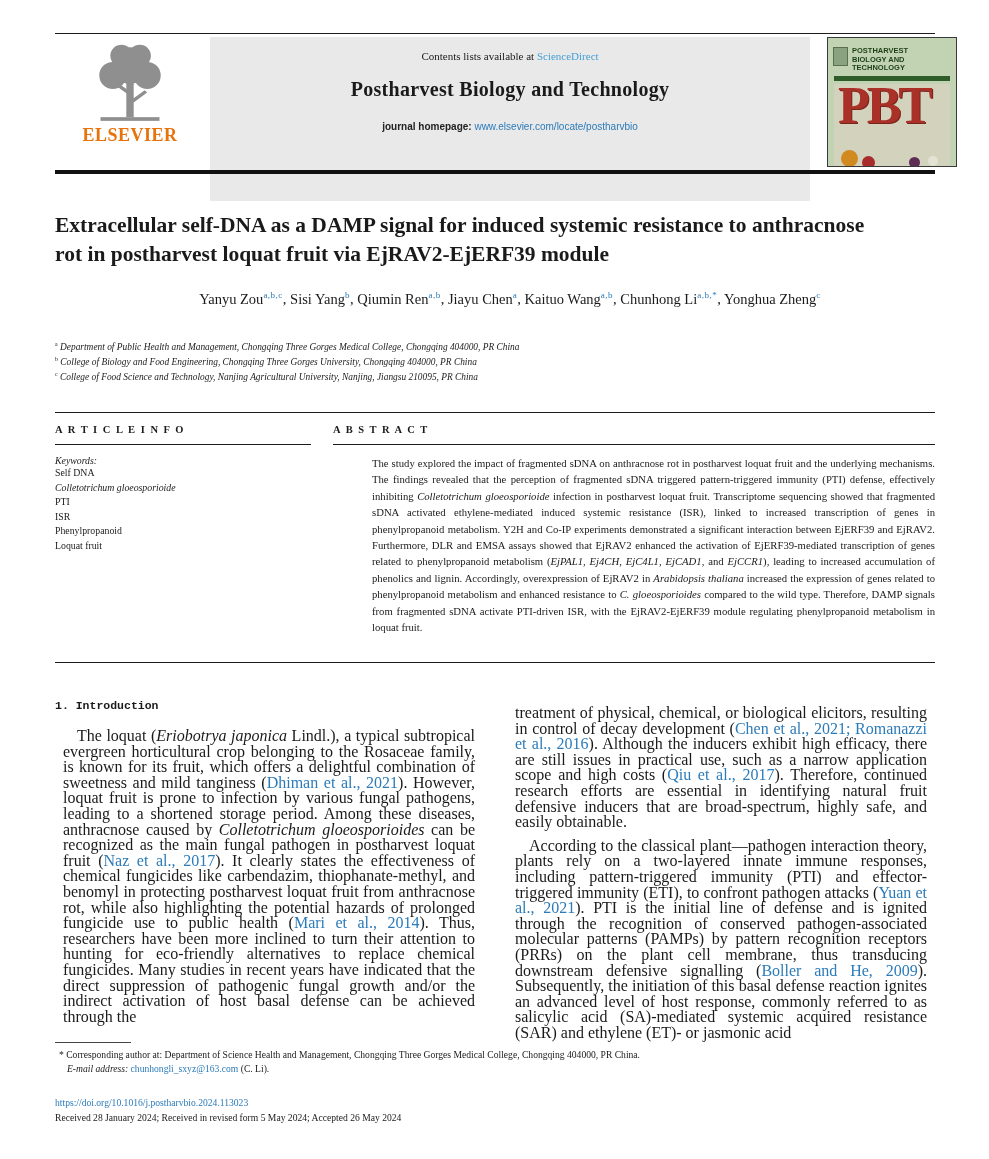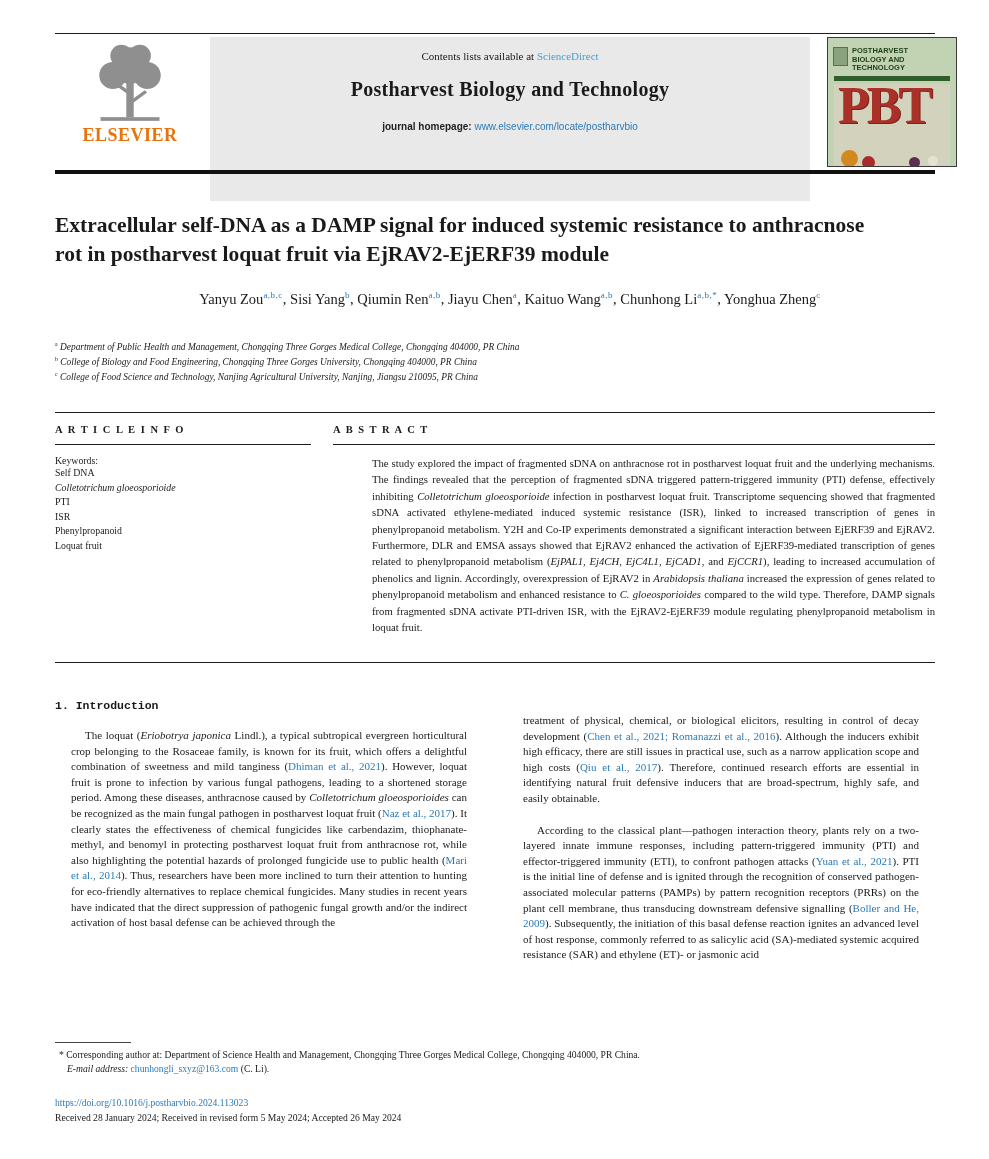--- a/index.html
+++ b/index.html
@@ -43,28 +43,28 @@
          line-height:29px;margin:0;}
   .authors{left:70px;top:288px;width:880px;font-size:14.5px;line-height:23px;text-align:center;}
   .affiliations{left:55px;top:340px;width:880px;font-size:9.4px;line-height:15px;}
   .rule{left:55px;width:880px;height:1px;background:#1c1c1c;}
   .r1{top:412px;} .r2{top:662px;}
   .meta{left:55px;top:424px;width:880px;display:flex;}
   .info-col{width:256px;flex:none;}
   .abs-col{width:602px;margin-left:22px;flex:none;}
   .col-heading{font-size:10.5px;font-weight:bold;letter-spacing:1.5px;}
   .heading-rule{height:1px;background:#1c1c1c;margin:9px 0 10px 0;}
-  .kw-label{font-size:9.8px;}
+  .kw-label{font-size:9.8px;font-style:italic;}
   .kw-list div{font-size:9.8px;line-height:14.5px;}
   .abs-text{font-size:10.7px;line-height:16.4px;text-align:justify;margin-left:39px;}
   .body-cols{left:55px;top:697px;width:880px;display:flex;}
   .bcol{width:428px;flex:none;}
   .bcol + .bcol{margin-left:24px;}
   .sec-heading{font-size:11.5px;font-weight:bold;margin:2px 0 16px 0;font-family:Liberation Mono, monospace;}
-  .par{font-size:11px;line-height:15.6px;text-align:justify;margin:16px;}
+  .par{font-size:16px;line-height:15.6px;text-align:justify;margin:8px;}
   .indent{text-indent:14px;}
   .footnote{left:55px;top:1042px;width:880px;font-size:9.6px;line-height:14px;}
   .fn-rule{width:76px;height:1px;background:#444;margin-bottom:5px;}
   .fn-line1{padding-left:12px;text-indent:-8px;}
   .fn-line2{padding-left:12px;}
   .doi{left:55px;top:1097px;font-size:9.6px;}
   .received{left:55px;top:1112px;font-size:9.6px;}
   
   .r-i{font-style:italic;}
   .r-link{color:#2b7bb9;cursor:pointer;}

